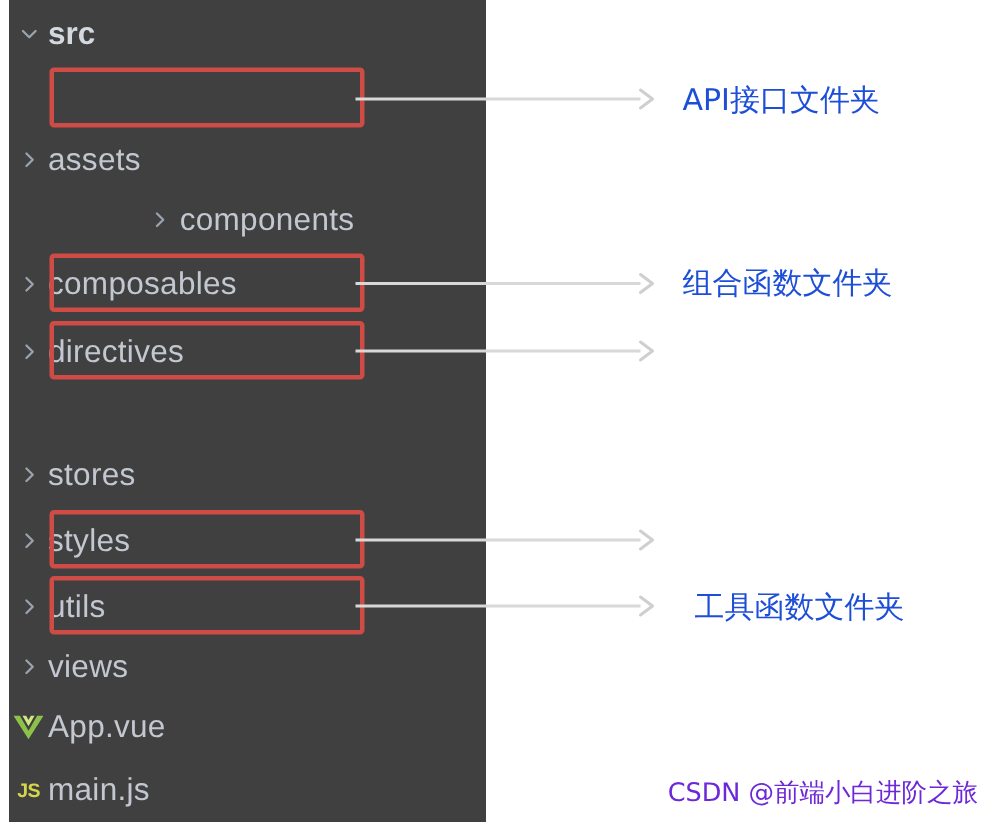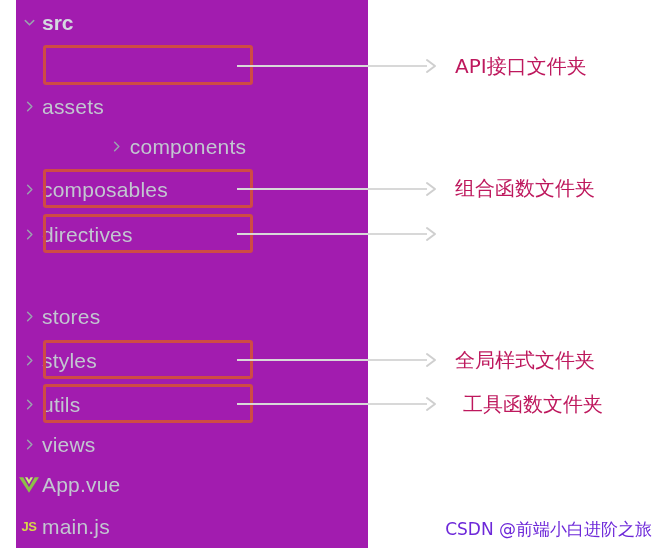--- a/index.html
+++ b/index.html
@@ -18,26 +18,25 @@
   #canvas {
     position: relative;
     width: 664px;
     height: 548px;
     background: #ffffff;
   }
 
   
   #explorer-panel {
     position: absolute;
-    left: 16px;
+    left: 6px;
     top: 0;
     width: 318px;
     height: 548px;
-    background: #a21caf;
-    padding-left: 34px;
+    background: #404040;
   }
 
   .tree-row {
     position: absolute;
     left: 0;
     width: 318px;
     height: 40px;
     display: flex;
     align-items: center;
     box-sizing: border-box;
@@ -106,21 +105,21 @@
     position: absolute;
     width: 14px;
     height: 16px;
     color: #cfcfcf;
   }
   .arrow-head svg { display: block; }
 
   
   .annot {
     position: absolute;
-    color: #be185d;
+    color: #1d4ed8;
     font-size: 20px;
     line-height: 1;
     white-space: nowrap;
     font-family: "DejaVu Sans", "Liberation Sans", sans-serif;
   }
 
   
   #watermark {
     position: absolute;
     right: 12px;
@@ -273,18 +272,17 @@
     </svg>
   </div>
   <div class="arrow-head" style="left:424px; top:396px;">
     <svg width="14" height="16" viewBox="0 0 14 16" fill="none" stroke="currentColor" stroke-width="2" stroke-linecap="round" stroke-linejoin="round">
       <polyline points="3,2 11,8 3,14"></polyline>
     </svg>
   </div>
 
   <div class="annot" style="left:455px; top:56px;">API接口文件夹</div>
   <div class="annot" style="left:455px; top:178px;">组合函数文件夹</div>
-  <div class="annot" style="left:455px; top:350px;">全局样式文件夹</div>
   <div class="annot" style="left:463px; top:394px;">工具函数文件夹</div>
 
   <div id="watermark">CSDN @前端小白进阶之旅</div>
 
 </div>
 
 </body></html>

